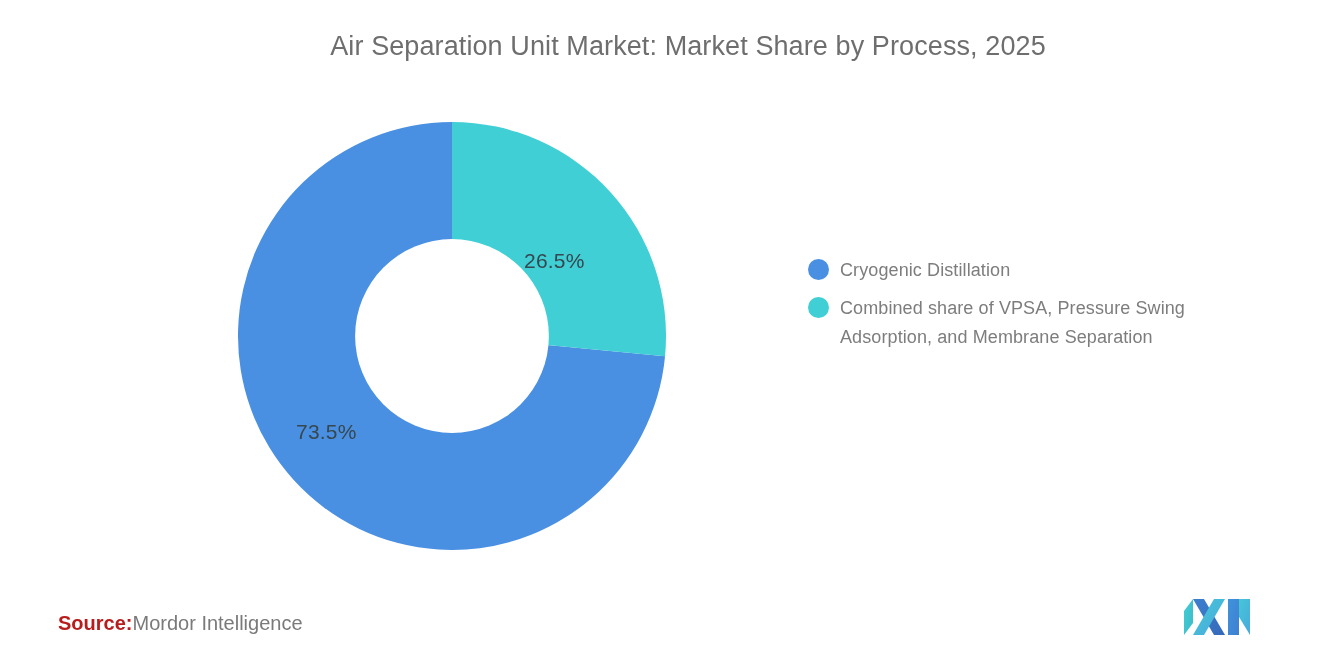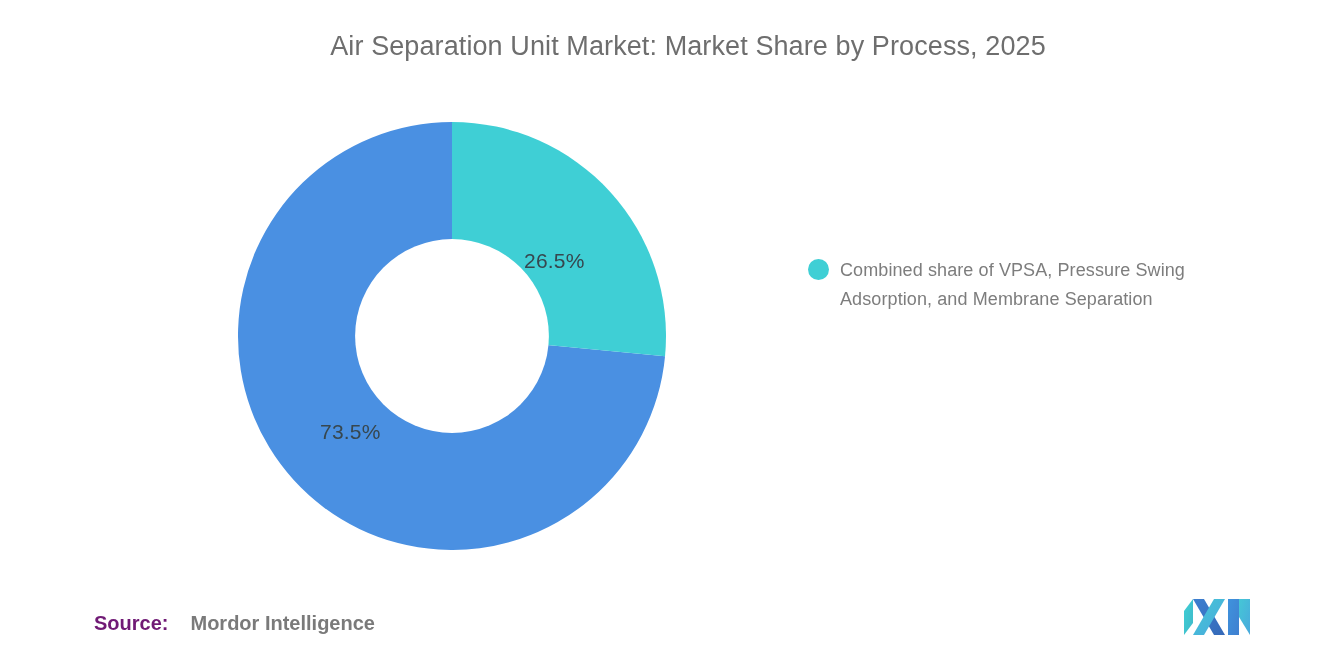--- a/index.html
+++ b/index.html
@@ -59,21 +59,21 @@
     color: #37474f;
     white-space: nowrap;
     letter-spacing: 0.2px;
   }
   .slice-label.pos-teal {
     left: 524px;
     top: 225px;
     margin-top: 24px;
   }
   .slice-label.pos-blue {
-    left: 320px;
+    left: 296px;
     top: 420px;
   }
 
   
   .legend {
     position: absolute;
     left: 808px;
     top: 256px;
     width: 470px;
   }
@@ -107,27 +107,26 @@
   .source-line {
     position: absolute;
     left: 58px;
     top: 612px;
     font-size: 20px;
     color: #6e6e6e;
     white-space: nowrap;
   }
   .source-label {
     font-weight: 700;
-    color: #701a75;
-    margin-left: 36px;
+    color: #b91c1c;
   }
   .source-value {
-    font-weight: 700;
+    font-weight: 400;
     color: #7a7a7a;
-    margin-left: 22px;
+    margin-left: 0;
   }
 
   
   .brand-logo {
     position: absolute;
     left: 1184px;
     top: 599px;
     width: 68px;
     height: 37px;
   }
@@ -148,20 +147,24 @@
       <path id="slice-teal" fill="#3fcfd5" d="M 214 214 L 214.00 0.00 A 214 214 0 0 1 427.05 234.14 Z"></path>
 
       <circle cx="214" cy="214" r="96.9" fill="#ffffff"></circle>
     </svg>
   </div>
 
   <div class="slice-label pos-teal">26.5%</div>
   <div class="slice-label pos-blue">73.5%</div>
 
   <div class="legend">
+    <div class="legend-item single">
+      <span class="legend-swatch" style="background:#4a90e2;"></span>
+      <span class="legend-text">Cryogenic Distillation</span>
+    </div>
     <div class="legend-item">
       <span class="legend-swatch" style="background:#3fcfd5;"></span>
       <span class="legend-text">Combined share of VPSA, Pressure Swing Adsorption, and Membrane Separation</span>
     </div>
   </div>
 
   <div class="source-line">
     <span class="source-label">Source:</span><span class="source-value">Mordor Intelligence</span>
   </div>
 

